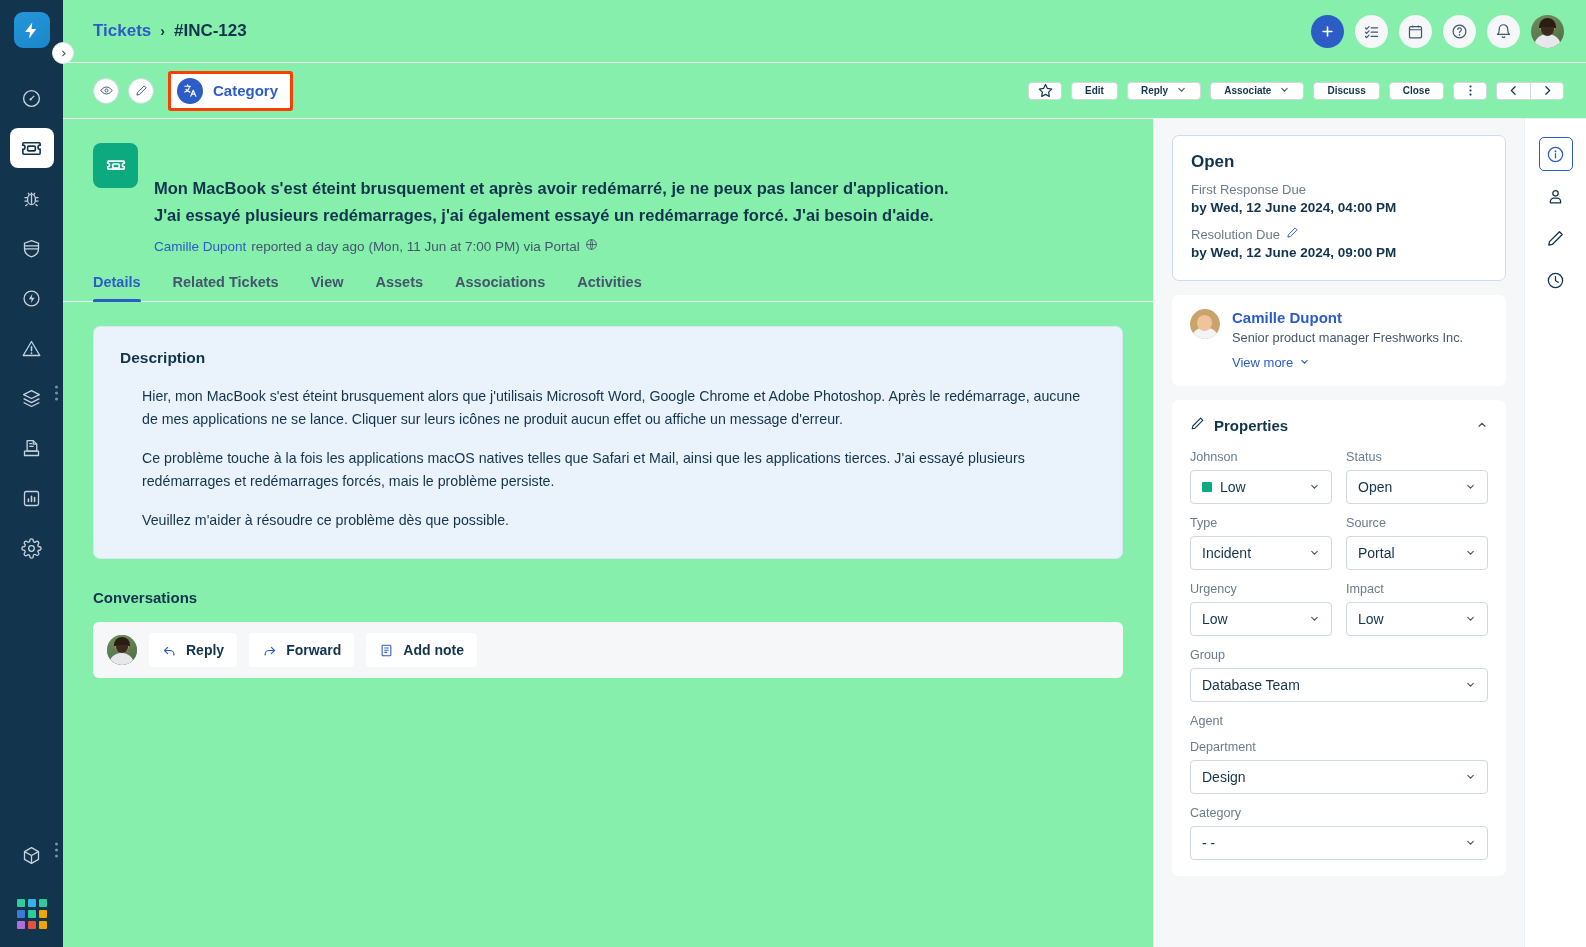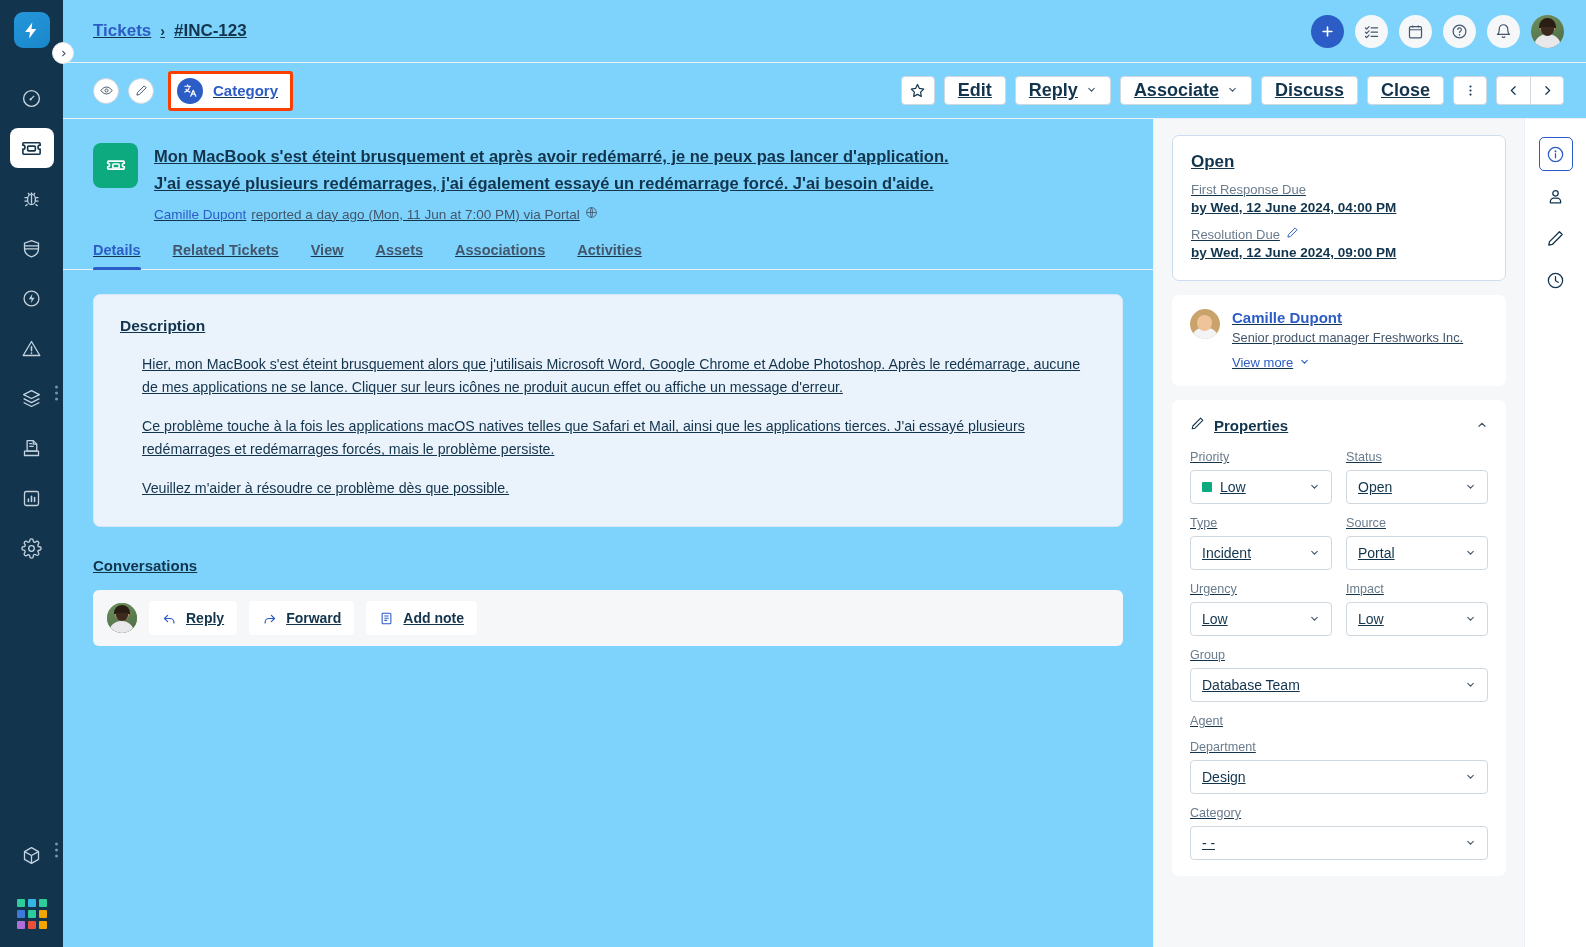--- a/index.html
+++ b/index.html
@@ -39,21 +39,21 @@
   .rail-icon svg { display: block; }
   .rail-row { position: relative; width: 63px; display: flex; justify-content: center; }
   .dots-v { position: absolute; right: 5px; top: 50%; transform: translateY(-50%);
             display: flex; flex-direction: column; gap: 3px; }
   .dots-v i { width: 3px; height: 3px; border-radius: 50%; background: #7a93a8; display: block; }
   .rail-bottom { margin-top: auto; display: flex; flex-direction: column; align-items: center; padding-bottom: 18px; }
   .grid9 { display: grid; grid-template-columns: repeat(3, 8px); grid-gap: 3px; margin-top: 24px; }
   .grid9 span { width: 8px; height: 8px; border-radius: 1px; display:block; }
 
   
-  .main-col { flex: 1 1 auto; display: flex; flex-direction: column; min-width: 0; background:#7dd3fc;text-decoration:underline; }
+  .main-col { flex: 1 1 auto; display: flex; flex-direction: column; min-width: 0; background:#86efac; }
 
   
   .top-header {
     height: 63px; display: flex; align-items: center;
     padding: 0 22px 0 30px; border-bottom: 1px solid #eceff3; flex: 0 0 63px;
   }
   .crumb { display: flex; align-items: center; gap: 9px; font-size: 17px; font-weight: 700; }
   .crumb .crumb-link { color: #2c5cc5; cursor: pointer; }
   .crumb .crumb-sep { color: #12344d; font-size: 14px; font-weight: 700; }
   .crumb .crumb-cur { color: #12344d; }
@@ -90,40 +90,40 @@
   }
   .tr-icon {
     width: 26px; height: 26px; border-radius: 50%; background: #2c5cc5;
     display: flex; align-items: center; justify-content: center; color: #fff;
     font-size: 11px; font-weight: 700; letter-spacing: -0.5px; position: relative;
   }
   .translate-label { color: #2c5cc5; font-size: 15px; font-weight: 700; }
 
   .bar-right { margin-left: auto; display: flex; align-items: center; gap: 9px; }
   .btn {
-    height: 29px; border: 1px solid #cfd7df; border-radius: 4px; background: #fff;
+    height: 18px; border: 1px solid #cfd7df; border-radius: 4px; background: #fff;
     padding: 0 13px; display: flex; align-items: center; gap: 8px;
-    font-size: 18px; font-weight: 700; color: #12344d; white-space: nowrap;
+    font-size: 10px; font-weight: 700; color: #12344d; white-space: nowrap;
   }
   .btn.sq { width: 34px; padding: 0; justify-content: center; }
   .nav-pair { display: flex; }
   .nav-pair .btn:first-child { border-radius: 4px 0 0 4px; border-right: none; }
   .nav-pair .btn:last-child { border-radius: 0 4px 4px 0; }
   .caret { font-size: 10px; color: #44566c; }
 
   
   .body-split { flex: 1 1 auto; display: flex; min-height: 0; }
   .center-pane { flex: 1 1 auto; min-width: 0; padding: 0; overflow: hidden; border-right: 1px solid #eceff3; }
 
   .subject-row { display: flex; gap: 16px; padding: 24px 30px 0 30px; }
   .subj-ico {
     width: 45px; height: 45px; border-radius: 8px; background: #0eaa7f;
     display: flex; align-items: center; justify-content: center; color: #fff; flex: 0 0 45px;
   }
-  .subj-text { flex: 1 1 auto; min-width: 0; }
+  .subj-text { flex: 1 1 auto; min-width: 0; margin-top: 32px; }
   .subj-title { font-size: 16.5px; font-weight: 700; line-height: 1.65; color: #12344d; }
   .subj-meta { margin-top: 9px; font-size: 13.5px; color: #44566c; display: flex; align-items: center; gap: 5px; flex-wrap: wrap;}
   .subj-meta .req { color: #2c5cc5; font-weight: 400; }
 
   .tabs { display: flex; gap: 0; padding: 0 30px; margin-top: 20px; border-bottom: 1px solid #eceff3; }
   .tab { padding: 0 0 11px 0; margin-right: 32px; font-size: 14.5px; font-weight: 700; color: #44566c; position: relative; }
   .tab.active { color: #2c5cc5; }
   .tab.active::after {
     content: ""; position: absolute; left: 0; right: 0; bottom: -1px; height: 3px;
     background: #2c5cc5; border-radius: 2px 2px 0 0;
@@ -598,21 +598,21 @@
             <span class="ptitle">Properties</span>
             <span class="chev">
               <svg width="12" height="12" viewBox="0 0 24 24" fill="none" stroke="currentColor" stroke-width="2.4" stroke-linecap="round">
                   <path d="M6 14.5l6-6 6 6"></path>
                 </svg>
             </span>
           </div>
 
           <div class="f-row">
             <div class="field">
-              <div class="f-label">Priority</div>
+              <div class="f-label">Johnson</div>
               <div class="select">
                 <span class="val">
                     <i class="sw" style="background:#0eaa7f"></i>
                     <span>Low</span>
                   </span>
                 <span class="sc"><svg width="11" height="11" viewBox="0 0 24 24" fill="none" stroke="currentColor" stroke-width="2.4" stroke-linecap="round">
                       <path d="M6 9.5l6 6 6-6"></path>
                     </svg></span>
               </div>
             </div>

